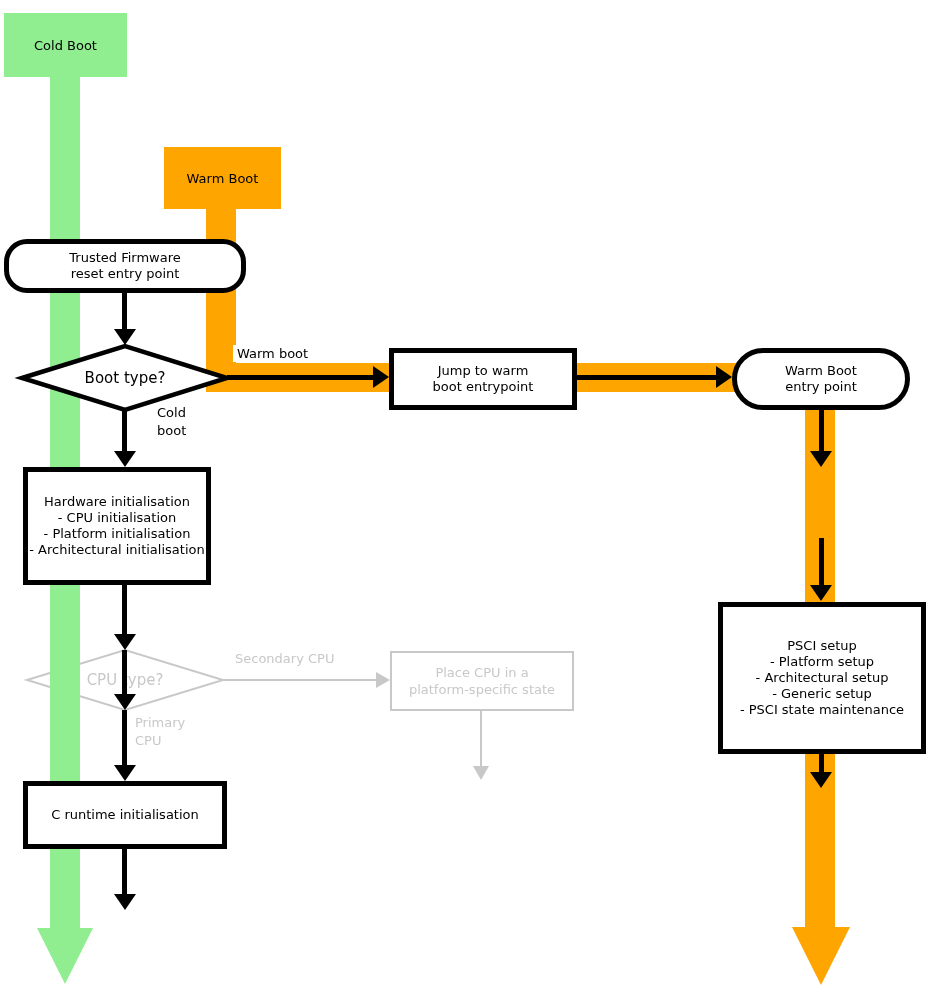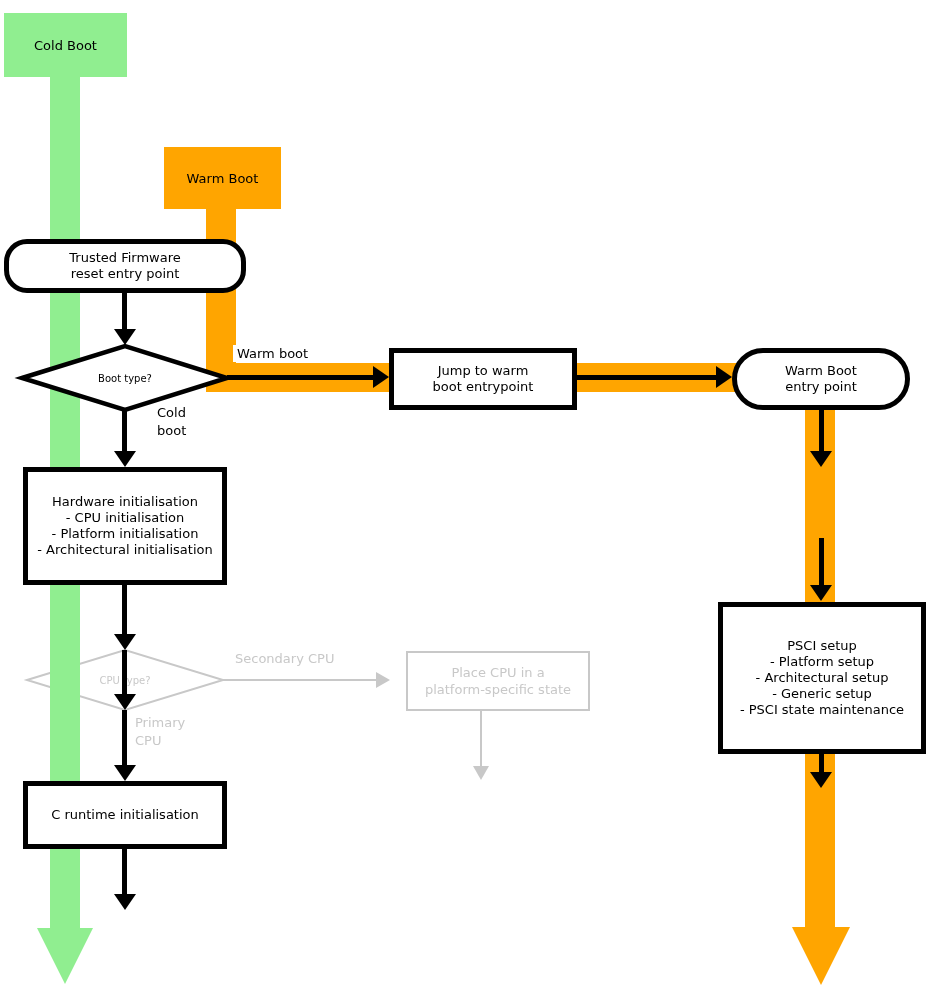--- a/index.html
+++ b/index.html
@@ -28,23 +28,23 @@
   .tri-down-green{border-left:28px solid transparent;border-right:28px solid transparent;border-top:56px solid #90EE90;}
   .tri-down-orange{border-left:29px solid transparent;border-right:29px solid transparent;border-top:58px solid #FFA500;}
   
   .node{position:absolute;box-sizing:border-box;background:#fff;border:5px solid #000;
         display:flex;flex-direction:column;align-items:center;justify-content:center;
         text-align:center;font-size:13px;line-height:16px;}
   .stadium1{border-radius:23px;}
   .stadium2{border-radius:31px;}
   .gnode{position:absolute;box-sizing:border-box;background:#fff;border:2px solid #C8C8C8;
         display:flex;flex-direction:column;align-items:center;justify-content:center;
-        text-align:center;font-size:13px;line-height:17px;color:#C8C8C8;margin-left:16px;}
+        text-align:center;font-size:13px;line-height:17px;color:#C8C8C8;}
   .dtext{position:absolute;display:flex;align-items:center;justify-content:center;
-        text-align:center;font-size:10px;}
+        text-align:center;font-size:15px;}
   .lbl{position:absolute;font-size:13px;line-height:18px;color:#000;}
   .lbl-gray{color:#C8C8C8;}
   .lbl-whitebg{background:#fff;padding:0 4px;line-height:17px;}
   
   .z-gray{z-index:1;}
   .z-band{z-index:2;}
   .z-line{z-index:3;}
   .z-node{z-index:4;}
   .z-lbl{z-index:5;}
 </style>
@@ -140,21 +140,21 @@
   <div class="node z-node" style="left:389px;top:348px;width:188px;height:62px;">
     <div>Jump to warm</div>
     <div>boot entrypoint</div>
   </div>
 
   <div class="node stadium2 z-node" style="left:732px;top:348px;width:178px;height:62px;">
     <div>Warm Boot</div>
     <div>entry point</div>
   </div>
 
-  <div class="node z-node" style="left:23px;top:467px;width:204px;height:118px;">
+  <div class="node z-node" style="left:23px;top:467px;width:188px;height:118px;">
     <div>Hardware initialisation</div>
     <div>- CPU initialisation</div>
     <div>- Platform initialisation</div>
     <div>- Architectural initialisation</div>
   </div>
 
 
   <div class="node z-node" style="left:718px;top:602px;width:208px;height:152px;">
     <div>PSCI setup</div>
     <div>- Platform setup</div>

